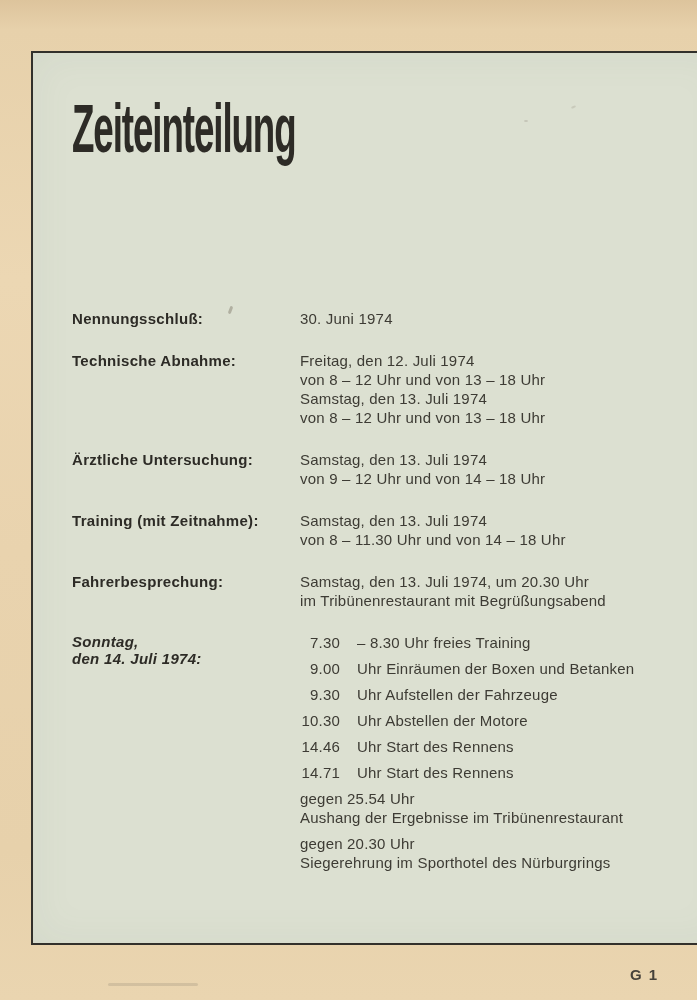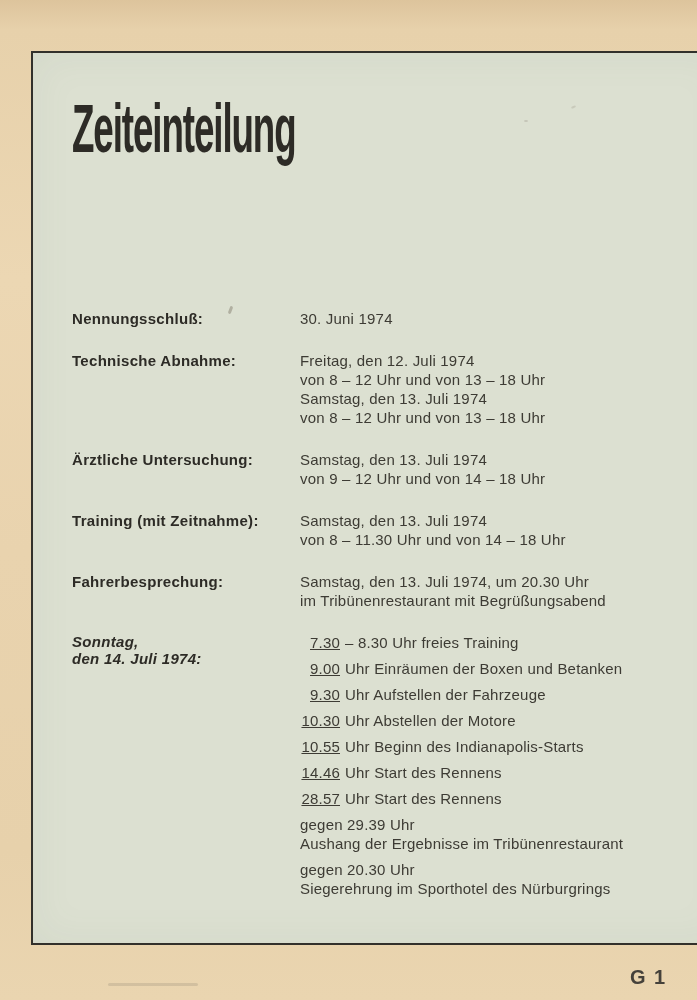--- a/index.html
+++ b/index.html
@@ -62,28 +62,27 @@
     color: var(--ink-heavy);
     letter-spacing: 0.3px;
   }
   .row-label .lbl-line { line-height: 17px; font-style: italic; }
   .row-lines { flex: 1 1 auto; }
   .s-entry { margin-bottom: 7px; white-space: nowrap; }
   .s-time {
     display: inline-block;
     width: 40px;
     text-align: right;
-    margin-right: 5px;
-    text-decoration: underline;
+    margin-right: 17px;
   }
   .gegen { margin-bottom: 7px; margin-top: 1px; }
   .page-number {
     position: absolute;
     left: 630px; top: 966px;
-    font-size: 20px;
+    font-size: 15px;
     font-weight: bold;
     letter-spacing: 1.5px;
     color: #45413a;
   }
   
   .speck { position: absolute; background: #8e887a; border-radius: 50%; opacity: 0.55; }
   .speck-1 { left: 229px; top: 306px; width: 3px; height: 8px; transform: rotate(20deg); border-radius: 2px; }
   .speck-2 { left: 524px; top: 120px; width: 4px; height: 2px; opacity: 0.3; }
   .speck-3 { left: 571px; top: 106px; width: 5px; height: 2px; opacity: 0.25; transform: rotate(-25deg); }
   .smudge {
@@ -157,31 +156,28 @@
           <div class="s-entry">
             <span class="s-time">9.00</span><span>Uhr Einräumen der Boxen und Betanken</span>
           </div>
           <div class="s-entry">
             <span class="s-time">9.30</span><span>Uhr Aufstellen der Fahrzeuge</span>
           </div>
           <div class="s-entry">
             <span class="s-time">10.30</span><span>Uhr Abstellen der Motore</span>
           </div>
           <div class="s-entry">
-            <span class="s-time">10.55</span><span>Uhr Beginn des Indianapolis-Starts</span>
-          </div>
-          <div class="s-entry">
             <span class="s-time">14.46</span><span>Uhr Start des Rennens</span>
           </div>
           <div class="s-entry">
-            <span class="s-time">28.57</span><span>Uhr Start des Rennens</span>
+            <span class="s-time">14.71</span><span>Uhr Start des Rennens</span>
           </div>
 
           <div class="gegen">
-            <div>gegen 29.39 Uhr</div>
+            <div>gegen 25.54 Uhr</div>
             <div>Aushang der Ergebnisse im Tribünenrestaurant</div>
           </div>
           <div class="gegen">
             <div>gegen 20.30 Uhr</div>
             <div>Siegerehrung im Sporthotel des Nürburgrings</div>
           </div>
 
         </div>
       </div>
 

